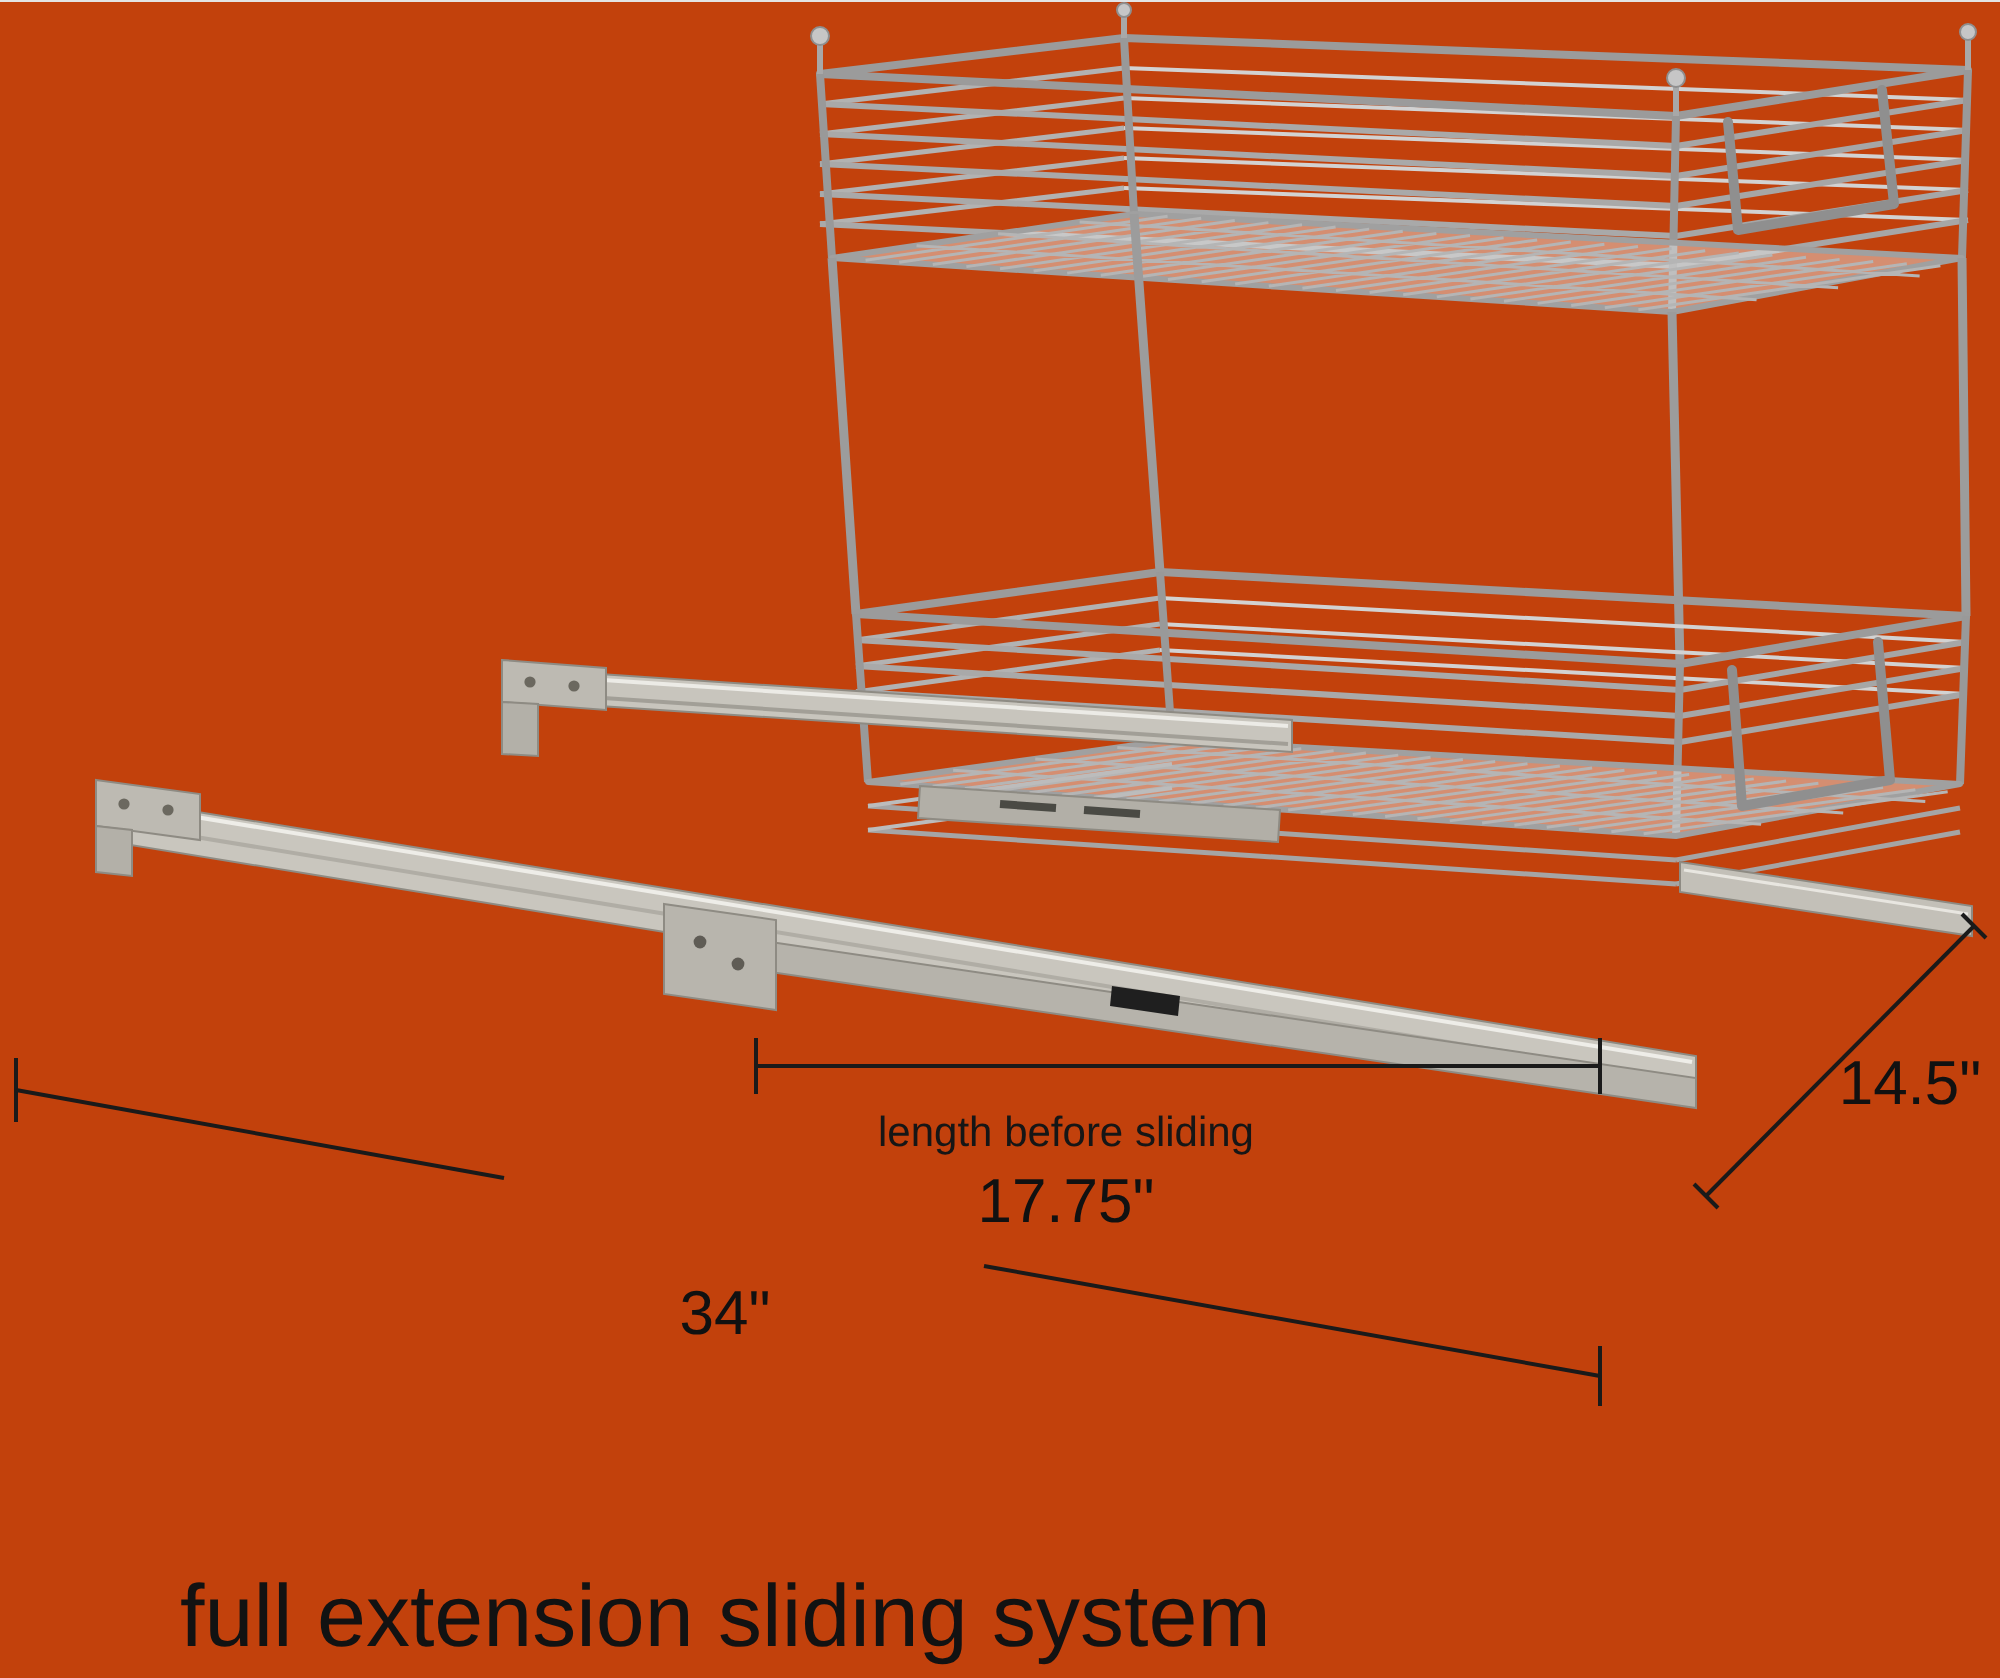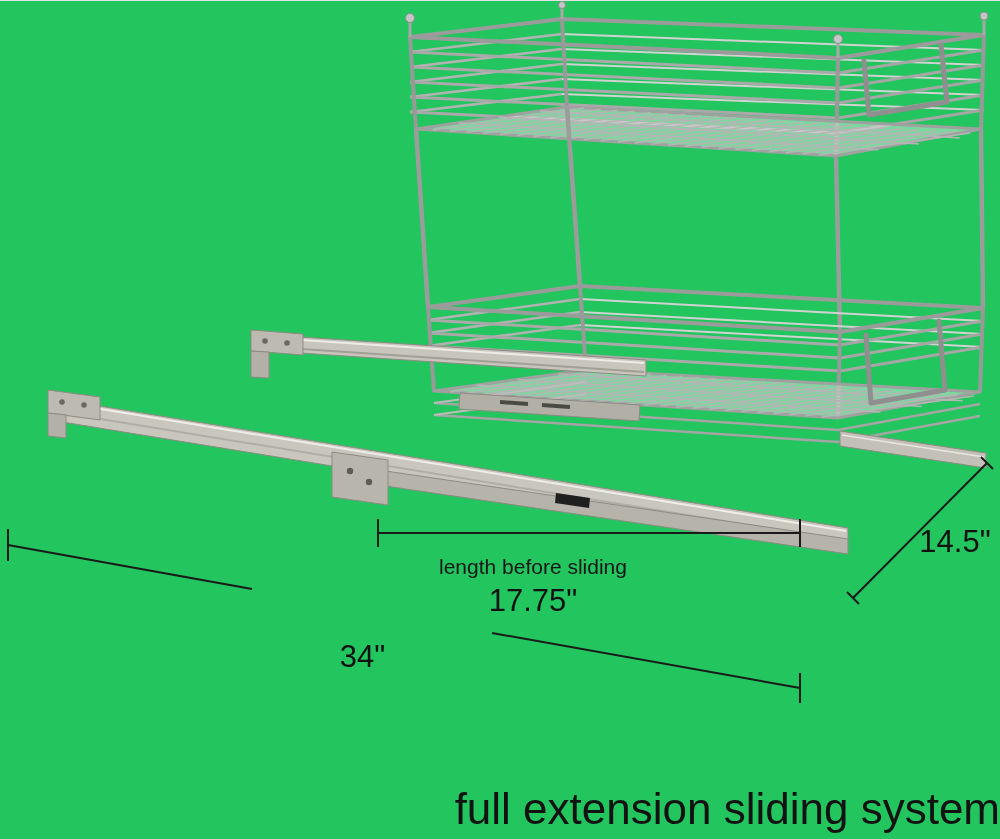--- a/index.html
+++ b/index.html
@@ -1,33 +1,33 @@
 <!DOCTYPE html>
 <html><head>
 <meta charset="utf-8">
 <style>
   html,body { margin:0; padding:0; background:#fff; }
   .stage {
     position:relative; width:1000px; height:839px;
-    background:#22c55e; overflow:hidden;
+    background:#c2410c; overflow:hidden;
     border-top:1px solid #e4e4e4;
     font-family:"Liberation Sans", sans-serif;
   }
   .stage svg { position:absolute; left:0; top:0; }
   .dim-label {
     position:absolute; color:#161616; font-size:21px; line-height:24px;
     text-align:center; white-space:nowrap;
   }
   .dim-value {
     position:absolute; color:#111111; font-size:31px; line-height:34px;
     text-align:center; white-space:nowrap;
   }
   .caption {
     position:absolute; left:0; right:0; top:784px; padding-left:90px;
-    text-align:right; color:#121212; font-size:44px; line-height:48px;
+    text-align:left; color:#121212; font-size:44px; line-height:48px;
     white-space:nowrap;
   }
 </style>
 </head>
 <body>
 
 <div class="stage">
 
   <svg width="1000" height="839" viewBox="0 0 1000 839">
 

